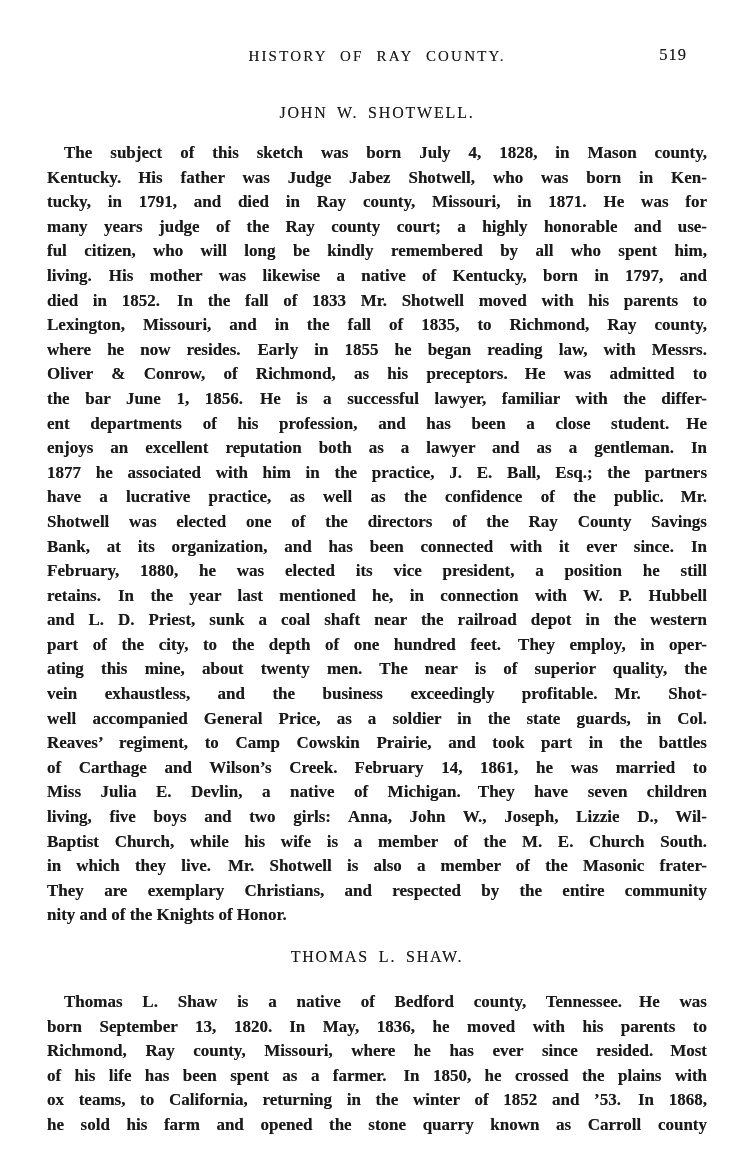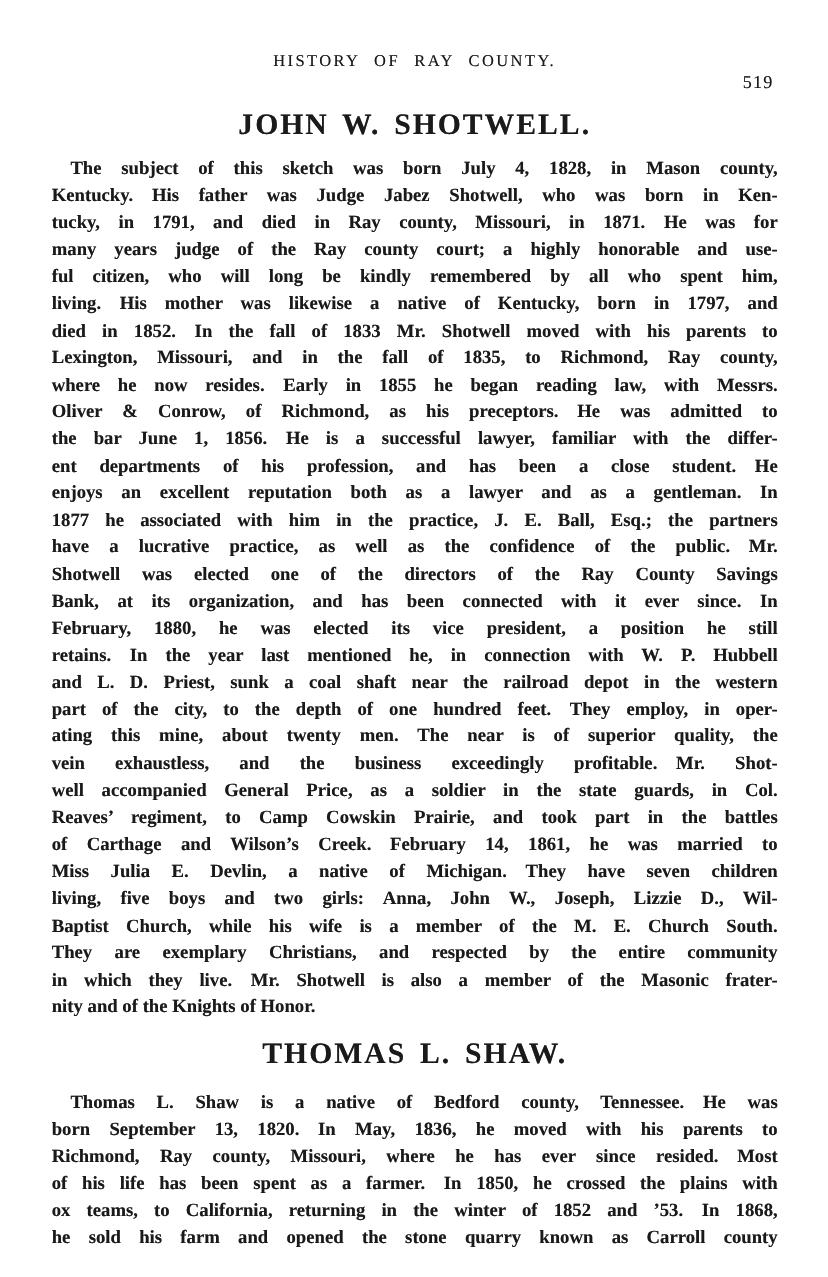--- a/index.html
+++ b/index.html
@@ -25,30 +25,29 @@
   .running-title {
     position: absolute;
     left: 0; right: 0; top: 2px;
     text-align: center;
     font-size: 15px;
     letter-spacing: 2.2px;
     word-spacing: 7px;
   }
   .page-number {
     position: absolute;
-    right: 4px; top: -1px;
+    right: 20px; top: -1px;
     font-size: 16.5px;
     letter-spacing: 1px;
-    margin-top: 20px;
   }
   .article-title {
     margin: 32px 0 0 0;
     text-align: center;
-    font-size: 27px;
-    font-weight: 700;
+    font-size: 16px;
+    font-weight: 400;
     letter-spacing: 1.8px;
     word-spacing: 4px;
     line-height: 26px;
   }
   .article-title.title-2 { margin-top: 16px; }
   .paragraph {
     margin-top: 15px;
     font-size: 17px;
     line-height: 24.6px;
     font-weight: bold;
@@ -104,22 +103,22 @@
       <div class="line">and L. D. Priest, sunk a coal shaft near the railroad depot in the western</div>
       <div class="line">part of the city, to the depth of one hundred feet. They employ, in oper-</div>
       <div class="line">ating this mine, about twenty men. The near is of superior quality, the</div>
       <div class="line">vein exhaustless, and the business exceedingly profitable. Mr. Shot-</div>
       <div class="line">well accompanied General Price, as a soldier in the state guards, in Col.</div>
       <div class="line">Reaves’ regiment, to Camp Cowskin Prairie, and took part in the battles</div>
       <div class="line">of Carthage and Wilson’s Creek. February 14, 1861, he was married to</div>
       <div class="line">Miss Julia E. Devlin, a native of Michigan. They have seven children</div>
       <div class="line">living, five boys and two girls: Anna, John W., Joseph, Lizzie D., Wil-</div>
       <div class="line">Baptist Church, while his wife is a member of the M. E. Church South.</div>
+      <div class="line">in which they live. Mr. Shotwell is also a member of the Masonic frater-</div>
       <div class="line">They are exemplary Christians, and respected by the entire community</div>
-      <div class="line">in which they live. Mr. Shotwell is also a member of the Masonic frater-</div>
       <div class="line last">nity and of the Knights of Honor.</div>
     </div>
 
   <h1 class="article-title title-2">THOMAS L. SHAW.</h1>
 
   <div class="paragraph para-2">
       <div class="line first">Thomas L. Shaw is a native of Bedford county, Tennessee. He was</div>
       <div class="line">born September 13, 1820. In May, 1836, he moved with his parents to</div>
       <div class="line">Richmond, Ray county, Missouri, where he has ever since resided. Most</div>
       <div class="line">of his life has been spent as a farmer. In 1850, he crossed the plains with</div>

